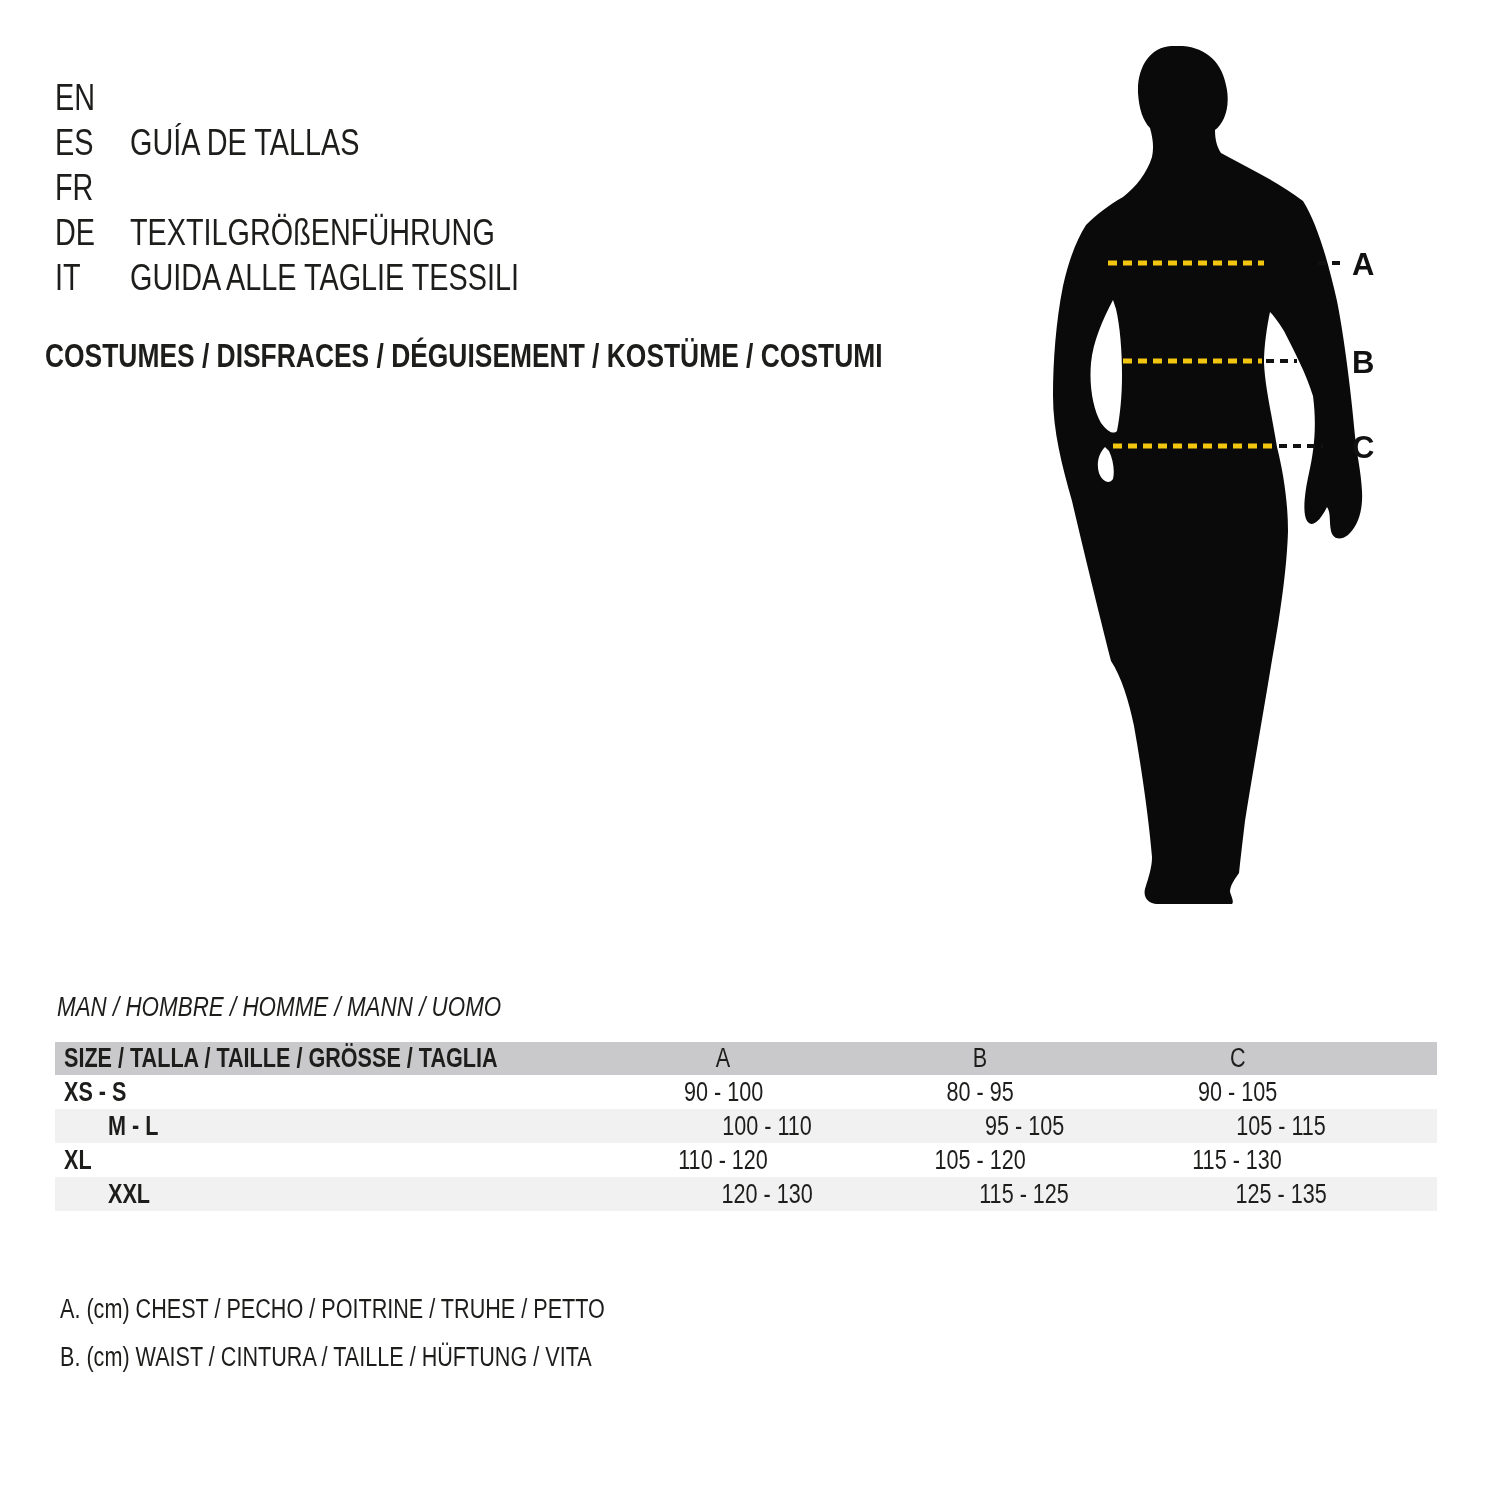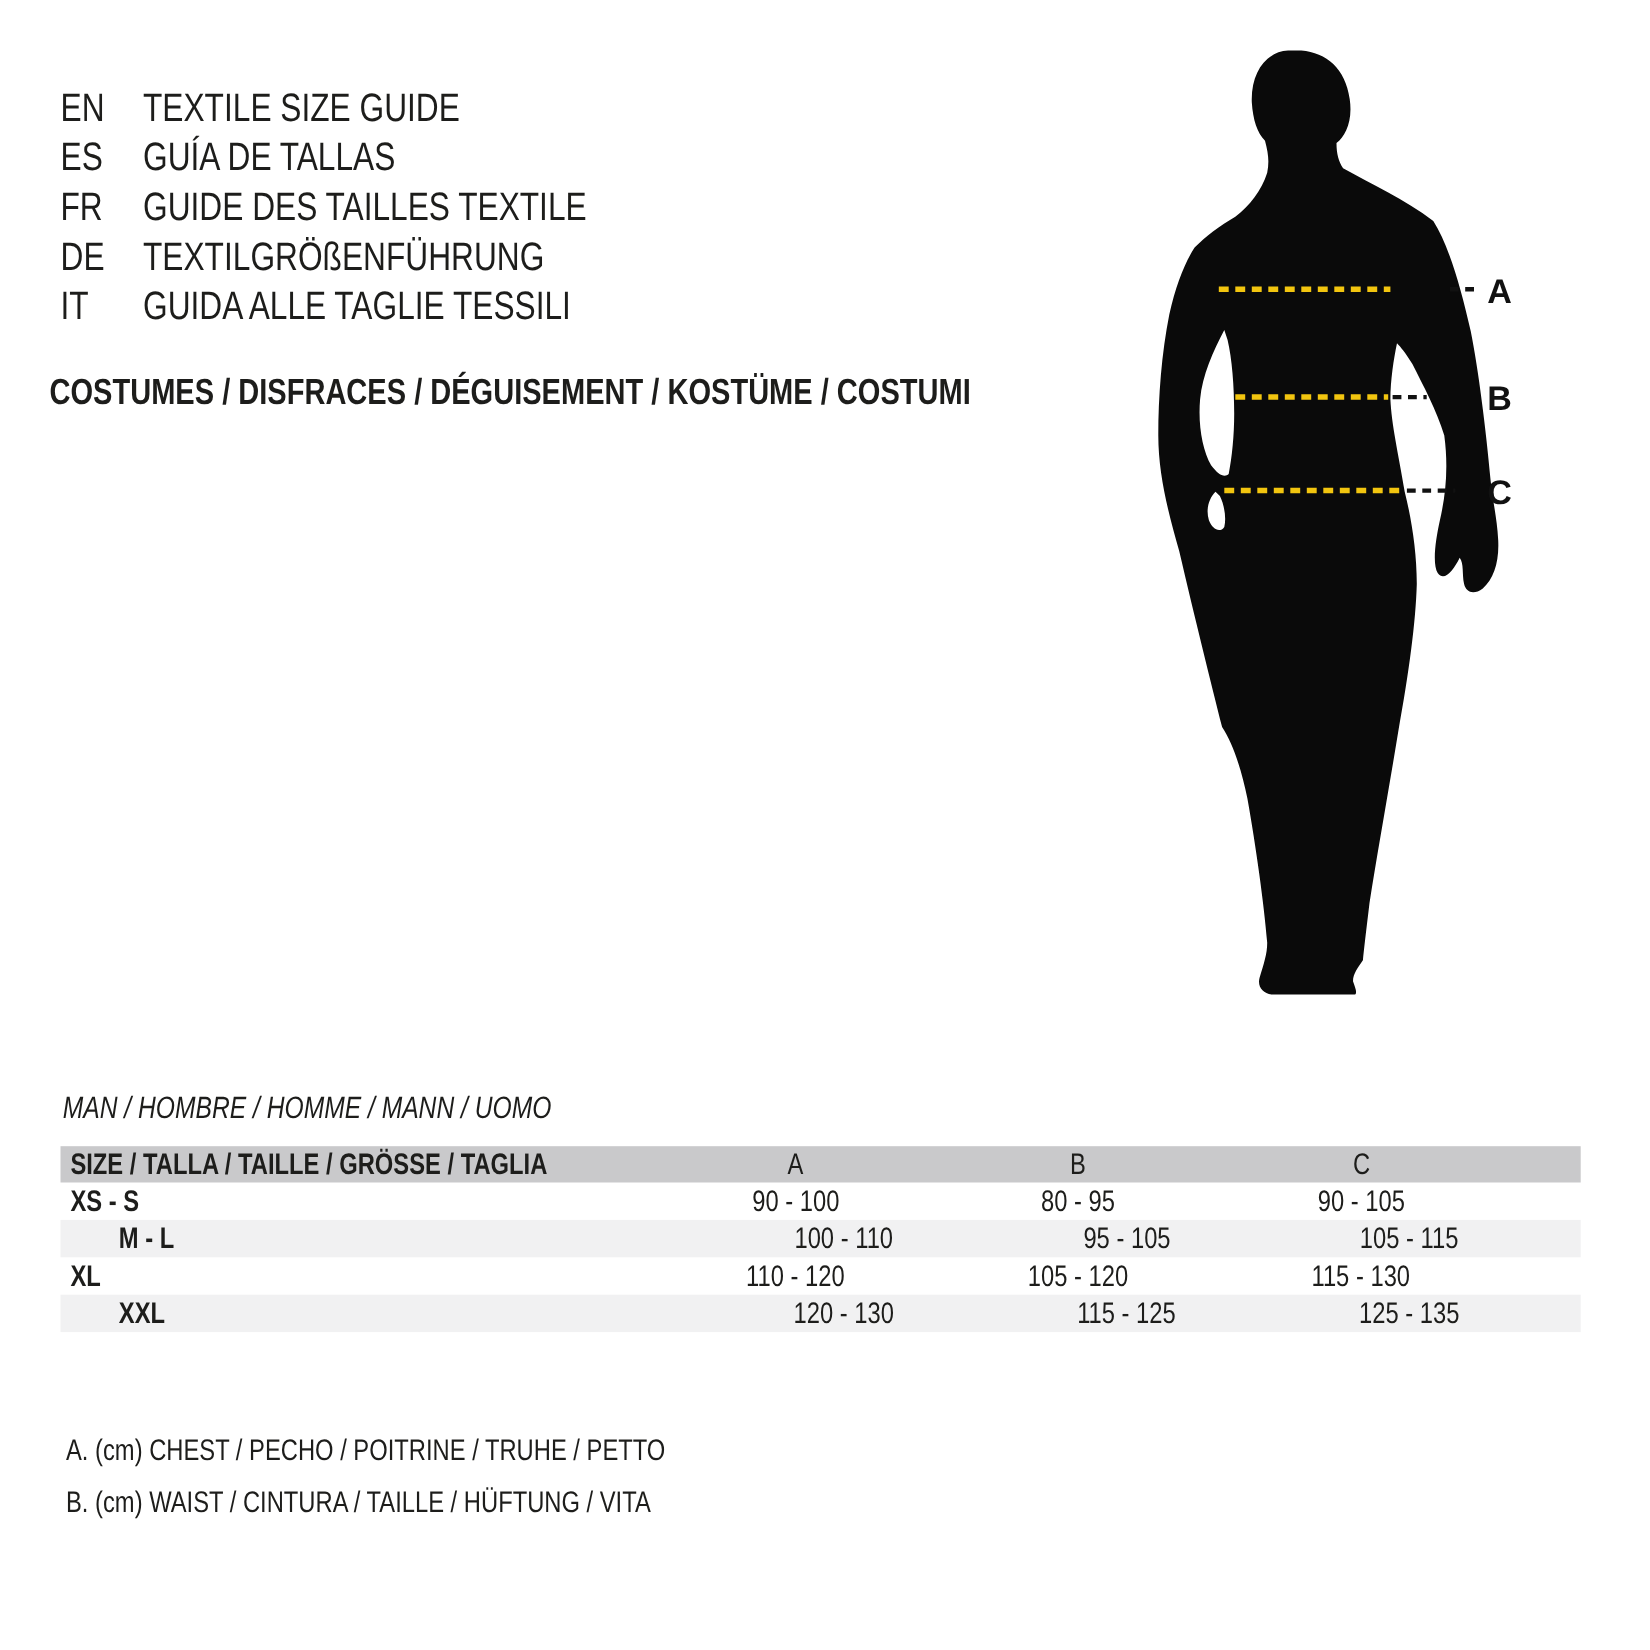--- a/index.html
+++ b/index.html
@@ -22,39 +22,37 @@
   .section-title{position:absolute;left:57px;top:991px;font-size:28px;font-style:italic;}
 
   .size-table{position:absolute;left:55px;top:1042px;width:1382px;font-size:27px;}
   .trow{display:grid;grid-template-columns:540px 257px 257px 257px 1fr;align-items:center;height:34px;}
   .trow.head{background:#c9c9cb;height:33px;}
   .trow.zebra{background:#f1f1f2;padding-left:44px;}
   .cell-size{text-align:left;padding-left:9px;font-weight:bold;}
   .cell-val{text-align:center;}
 
   .legend{position:absolute;left:60px;top:1294px;font-size:27px;}
-  .legend-row{height:48px;display:flex;align-items:center;}
+  .legend-row{height:48px;display:flex;}
 </style>
 </head>
 <body>
 
 <div class="canvas">
 
   <div class="lang-list">
     <div class="lang-row">
       <span class="lang-code"><span class="cx">EN</span></span>
-      <span class="lang-label"><span class="cx">TEXTILE SIZE GUIDE</span></span>
     </div>
     <div class="lang-row">
       <span class="lang-code"><span class="cx">ES</span></span>
       <span class="lang-label"><span class="cx">GUÍA DE TALLAS</span></span>
     </div>
     <div class="lang-row">
       <span class="lang-code"><span class="cx">FR</span></span>
-      <span class="lang-label"><span class="cx">GUIDE DES TAILLES TEXTILE</span></span>
     </div>
     <div class="lang-row">
       <span class="lang-code"><span class="cx">DE</span></span>
       <span class="lang-label"><span class="cx">TEXTILGRÖßENFÜHRUNG</span></span>
     </div>
     <div class="lang-row">
       <span class="lang-code"><span class="cx">IT</span></span>
       <span class="lang-label"><span class="cx">GUIDA ALLE TAGLIE TESSILI</span></span>
     </div>
   </div>

